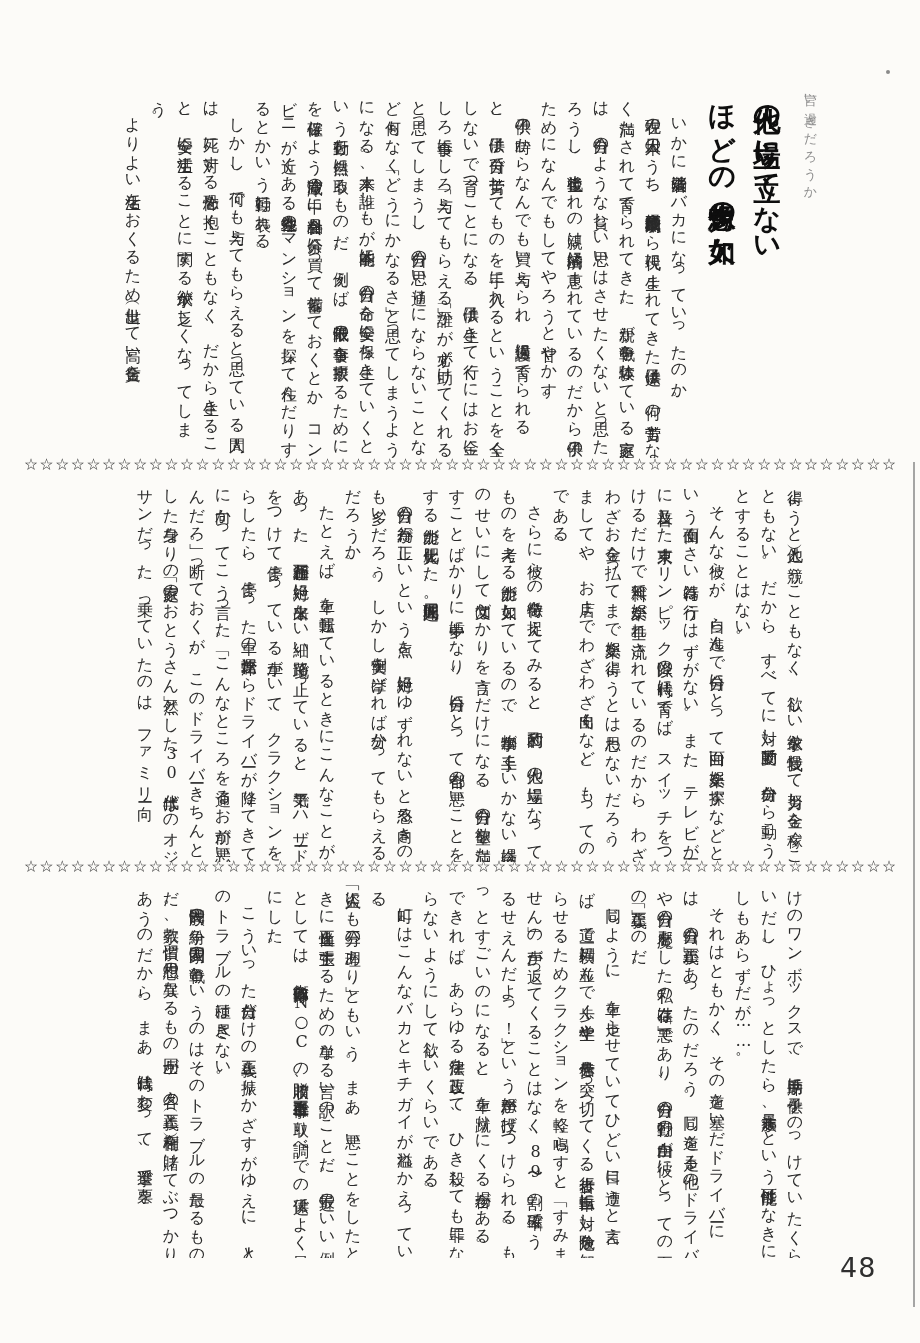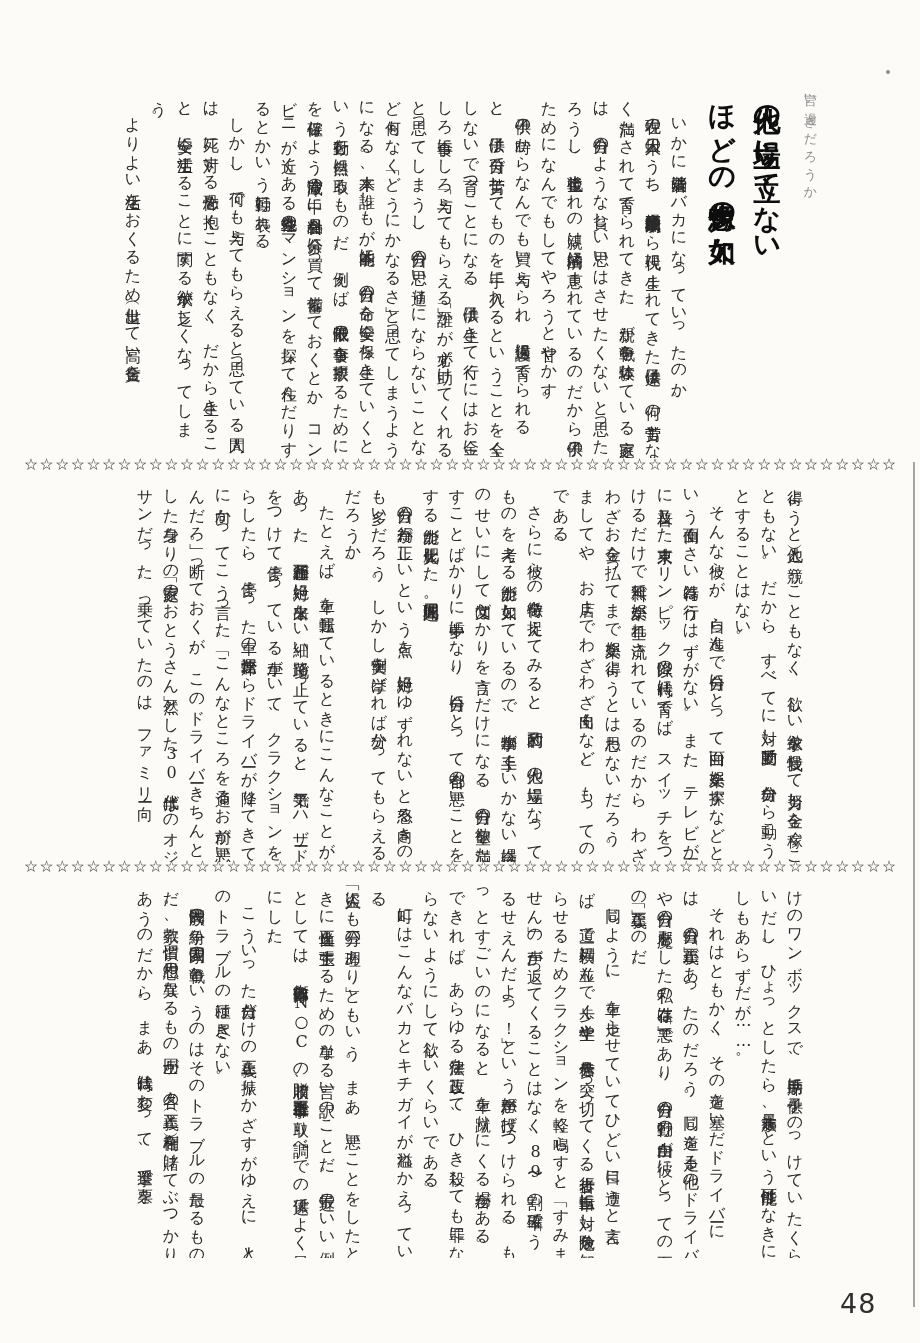--- a/index.html
+++ b/index.html
@@ -57,21 +57,20 @@
   }
   .stars-top{top:456px;}
   .stars-bottom{top:858px;}
   .pagenum{
     position:absolute;
     left:840px;top:1252px;
     font-family:"DejaVu Sans", sans-serif;
     font-size:27px;
     letter-spacing:1px;
     color:#2f2f2f;
-    margin-top:36px;
   }
   .edge-line{
     position:absolute;
     left:913px;top:462px;
     width:2px;height:845px;
     background:#777;
     opacity:0.65;
   }
   .speck{
     position:absolute;

